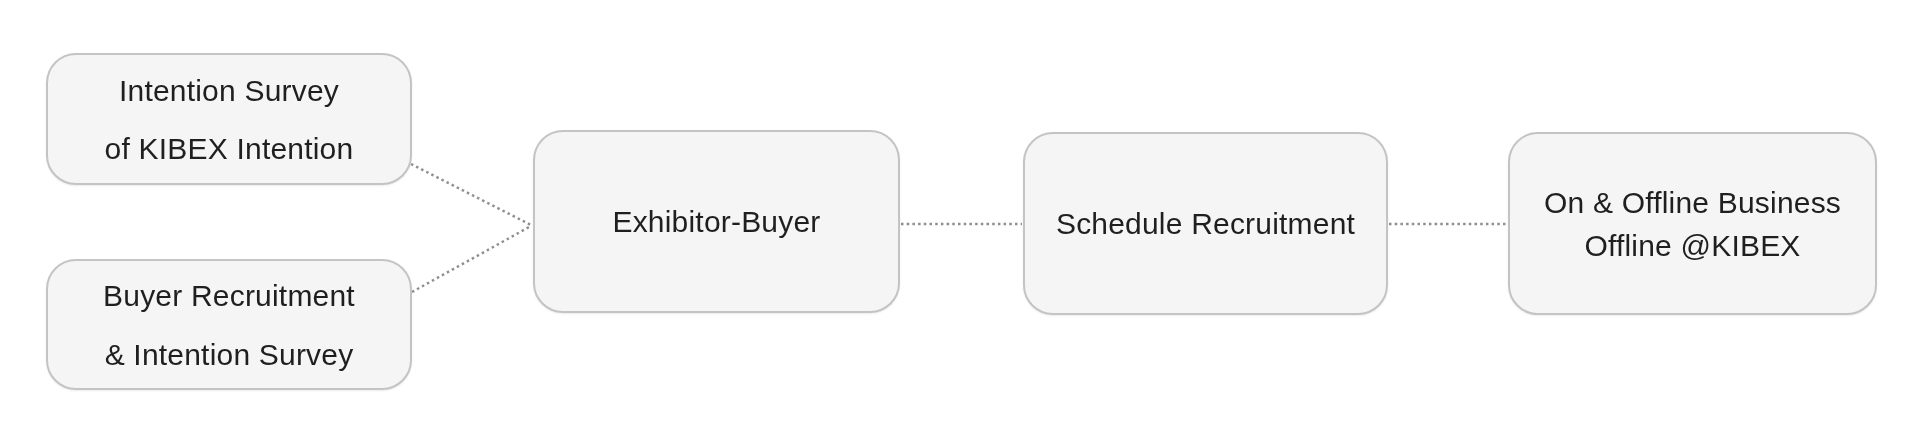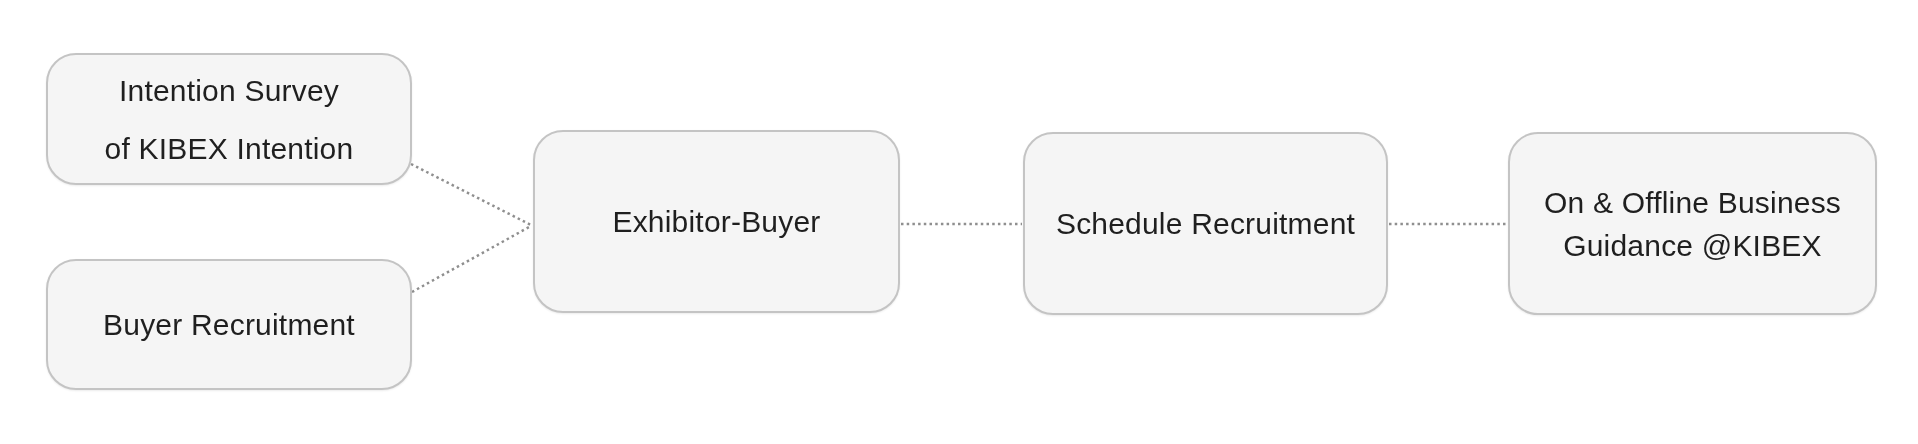--- a/index.html
+++ b/index.html
@@ -62,28 +62,29 @@
     <line x1="1389" y1="224" x2="1507" y2="224" stroke-width="2.5" stroke-dasharray="2.5 3.2" stroke-linecap="butt" stroke="#8f8f8f"></line>
   </svg>
 
   <div class="node" id="node-1">
     <span class="line">Intention Survey</span>
     <span class="line">of KIBEX Intention</span>
   </div>
 
   <div class="node" id="node-2">
     <span class="line">Buyer Recruitment</span>
+    <span class="line">&amp; Intention Survey</span>
   </div>
 
   <div class="node" id="node-3">
     <span class="line">Exhibitor-Buyer</span>
   </div>
 
   <div class="node" id="node-4">
     <span class="line">Schedule Recruitment</span>
   </div>
 
   <div class="node" id="node-5">
     <span class="line">On &amp; Offline Business</span>
-    <span class="line">Guidance @KIBEX</span>
+    <span class="line">Offline @KIBEX</span>
   </div>
 
 </div>
 
 </body></html>

